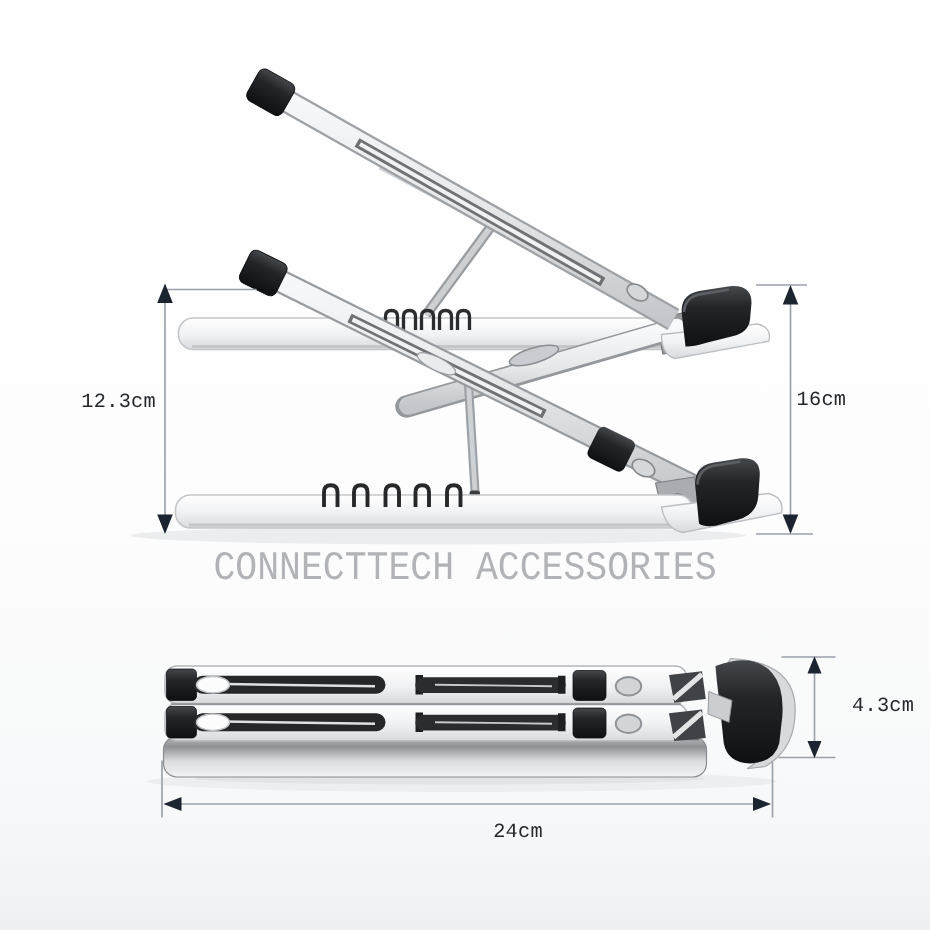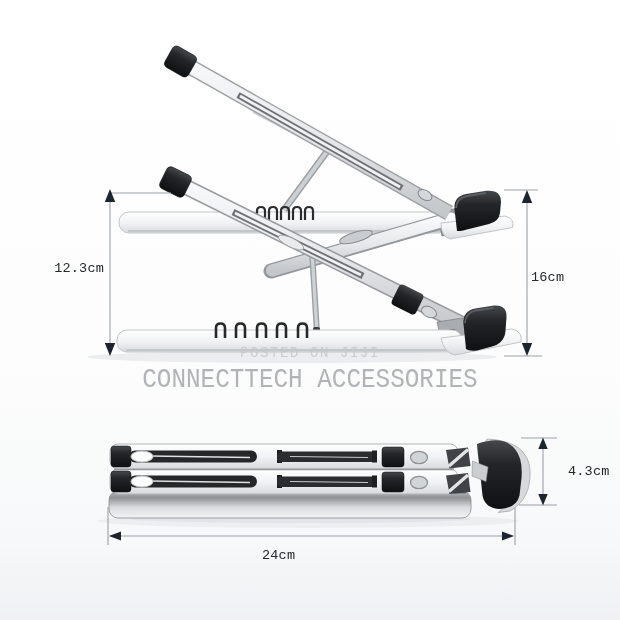--- a/index.html
+++ b/index.html
@@ -200,23 +200,22 @@
       <polygon points="543,437.5 538.3,449 547.7,449"></polygon>
       <polygon points="543,505.5 538.3,494 547.7,494"></polygon>
       <polygon points="109,536 121,531.4 121,540.6"></polygon>
       <polygon points="514,536 502,531.4 502,540.6"></polygon>
     </g>
   </g>
 </svg>
 
 <div class="dim-label" style="left:38px;top:262px;width:66px;text-align:right;">12.3cm</div>
 
-<div class="dim-label" style="left:531px;top:271px;">16cm</div>
+<div class="dim-label" style="left:531px;top:261px;">16cm</div>
 
 <div class="dim-label" style="left:548px;top:465px;margin-left:20px;">4.3cm</div>
 
-<div class="dim-label" style="left:262px;top:549px;width:100px;text-align:left;">24cm</div>
-
-<div class="wm1">POSTED ON JIJI</div>
+<div class="dim-label" style="left:262px;top:549px;width:100px;text-align:right;">24cm</div>
+
 
 <div class="wm2">CONNECTTECH ACCESSORIES</div>
 
 </div>
 
 </body></html>

